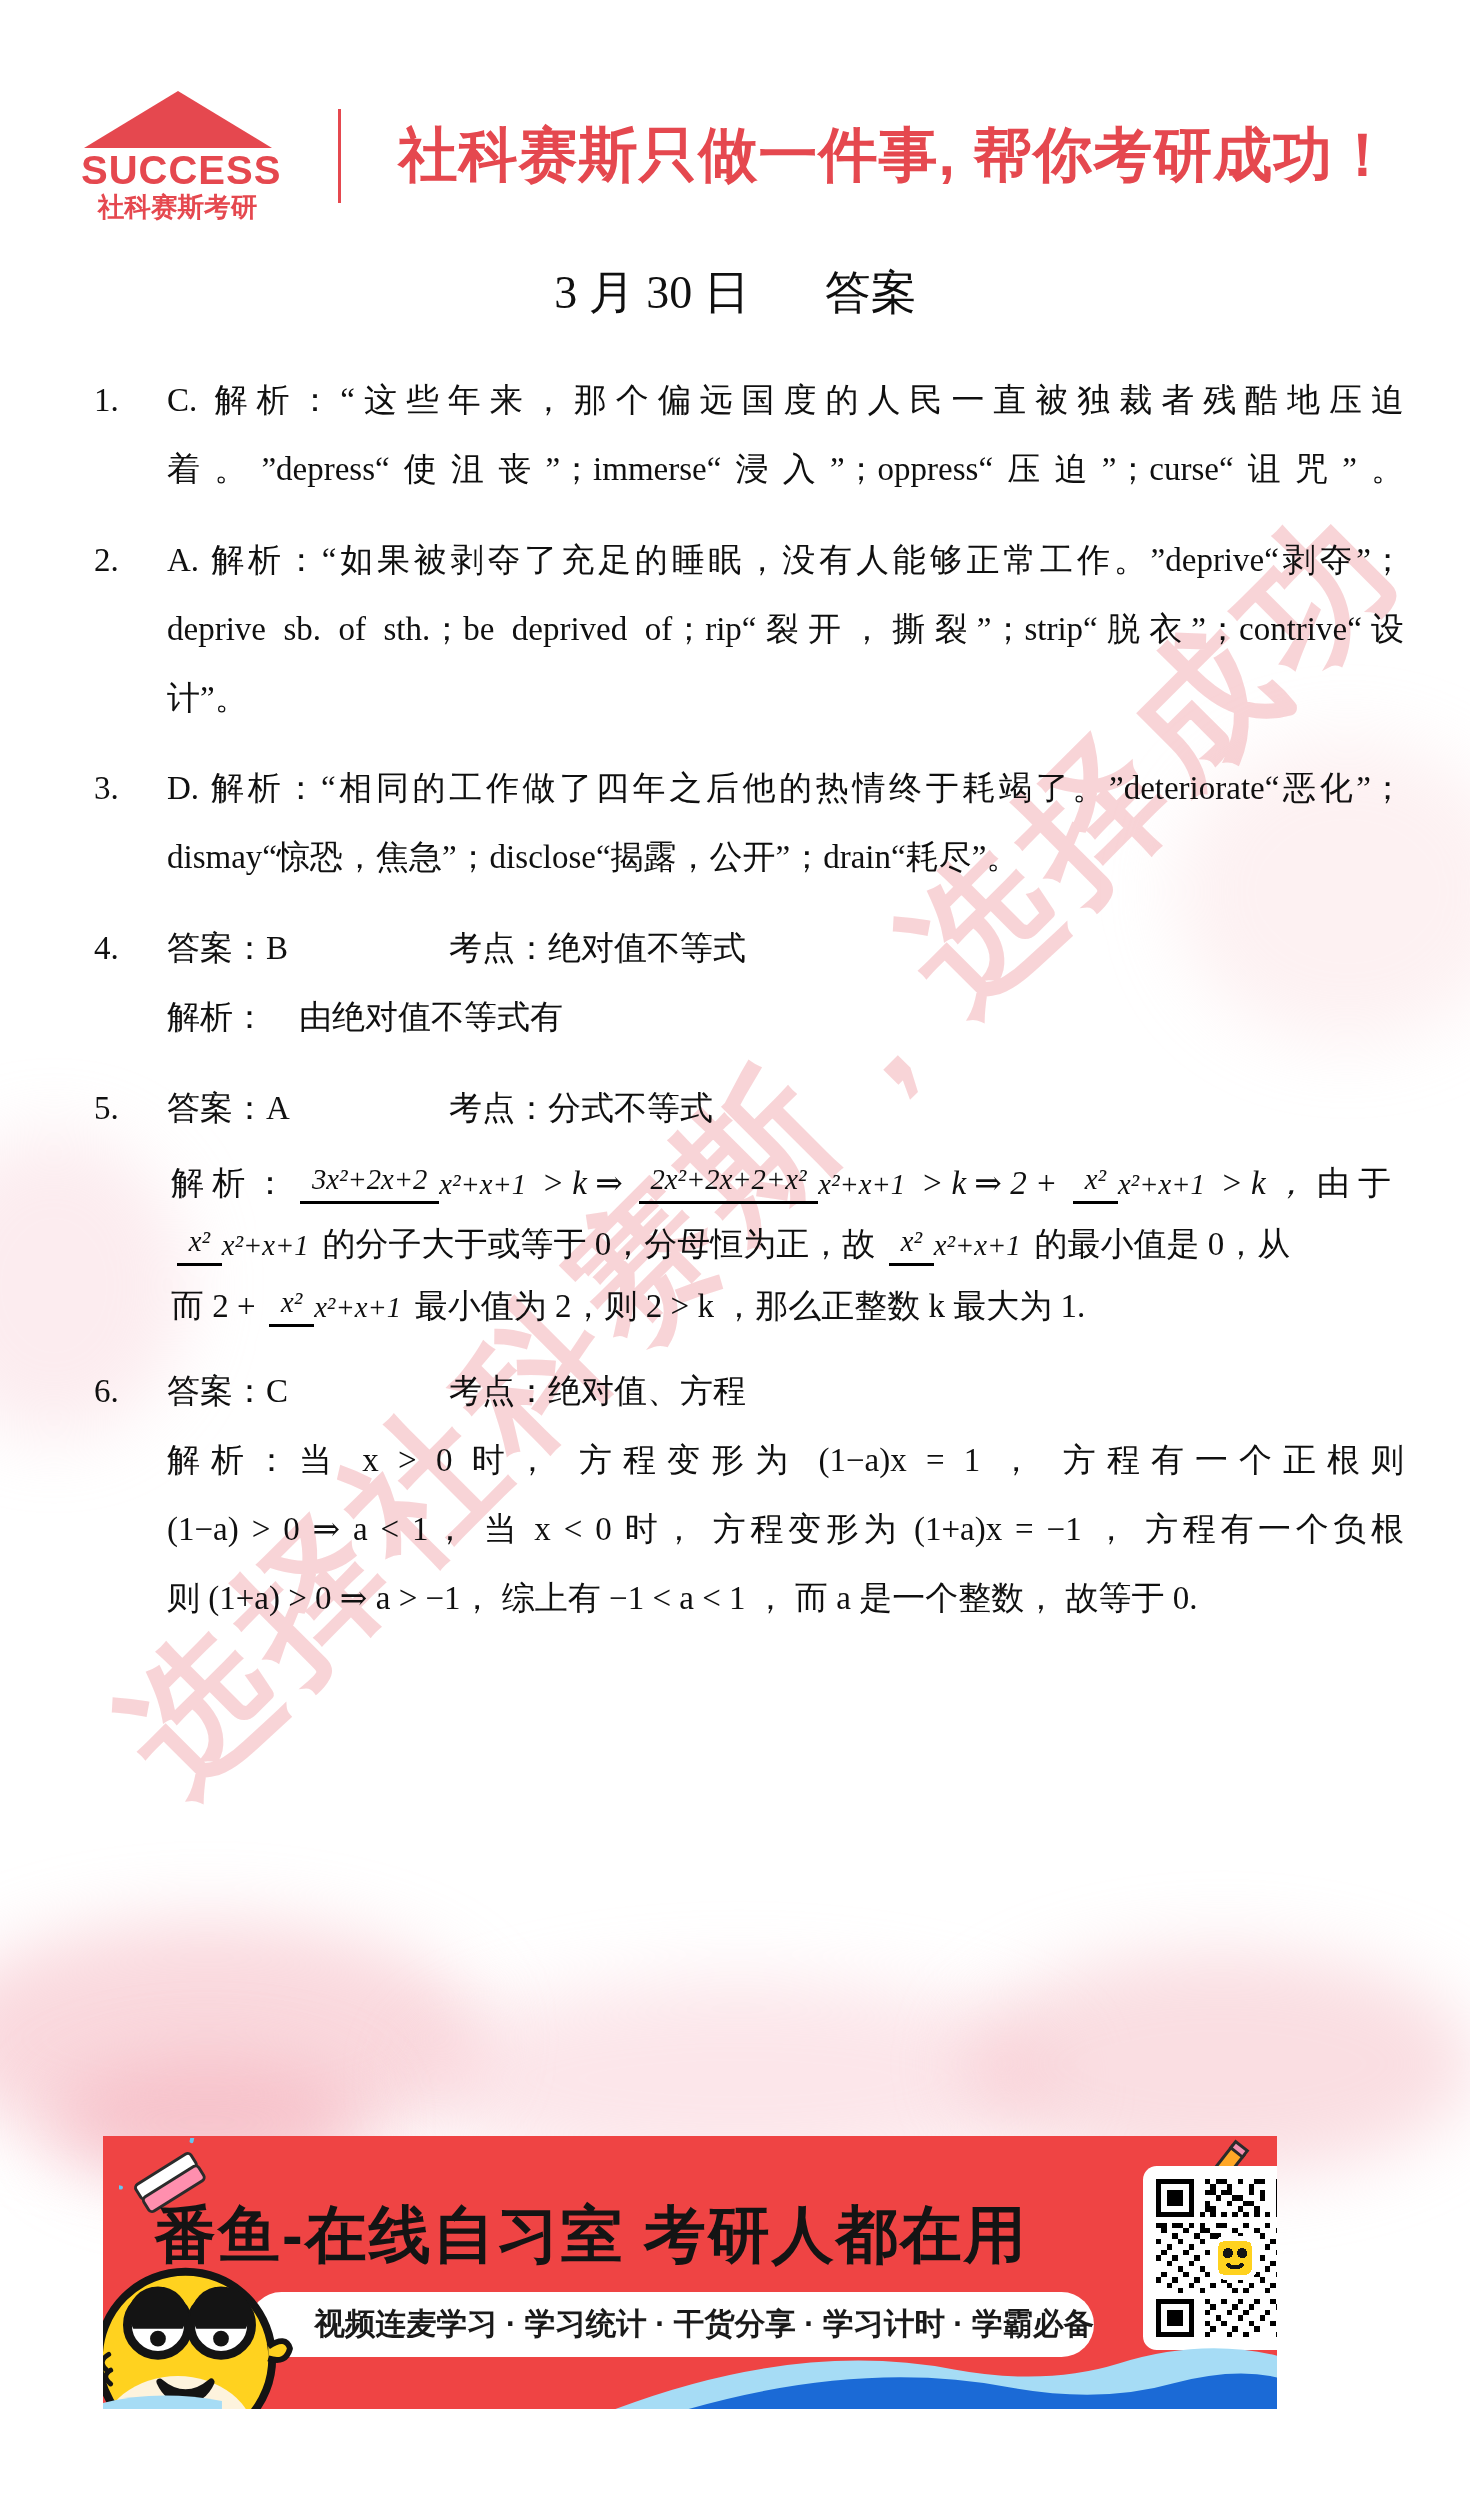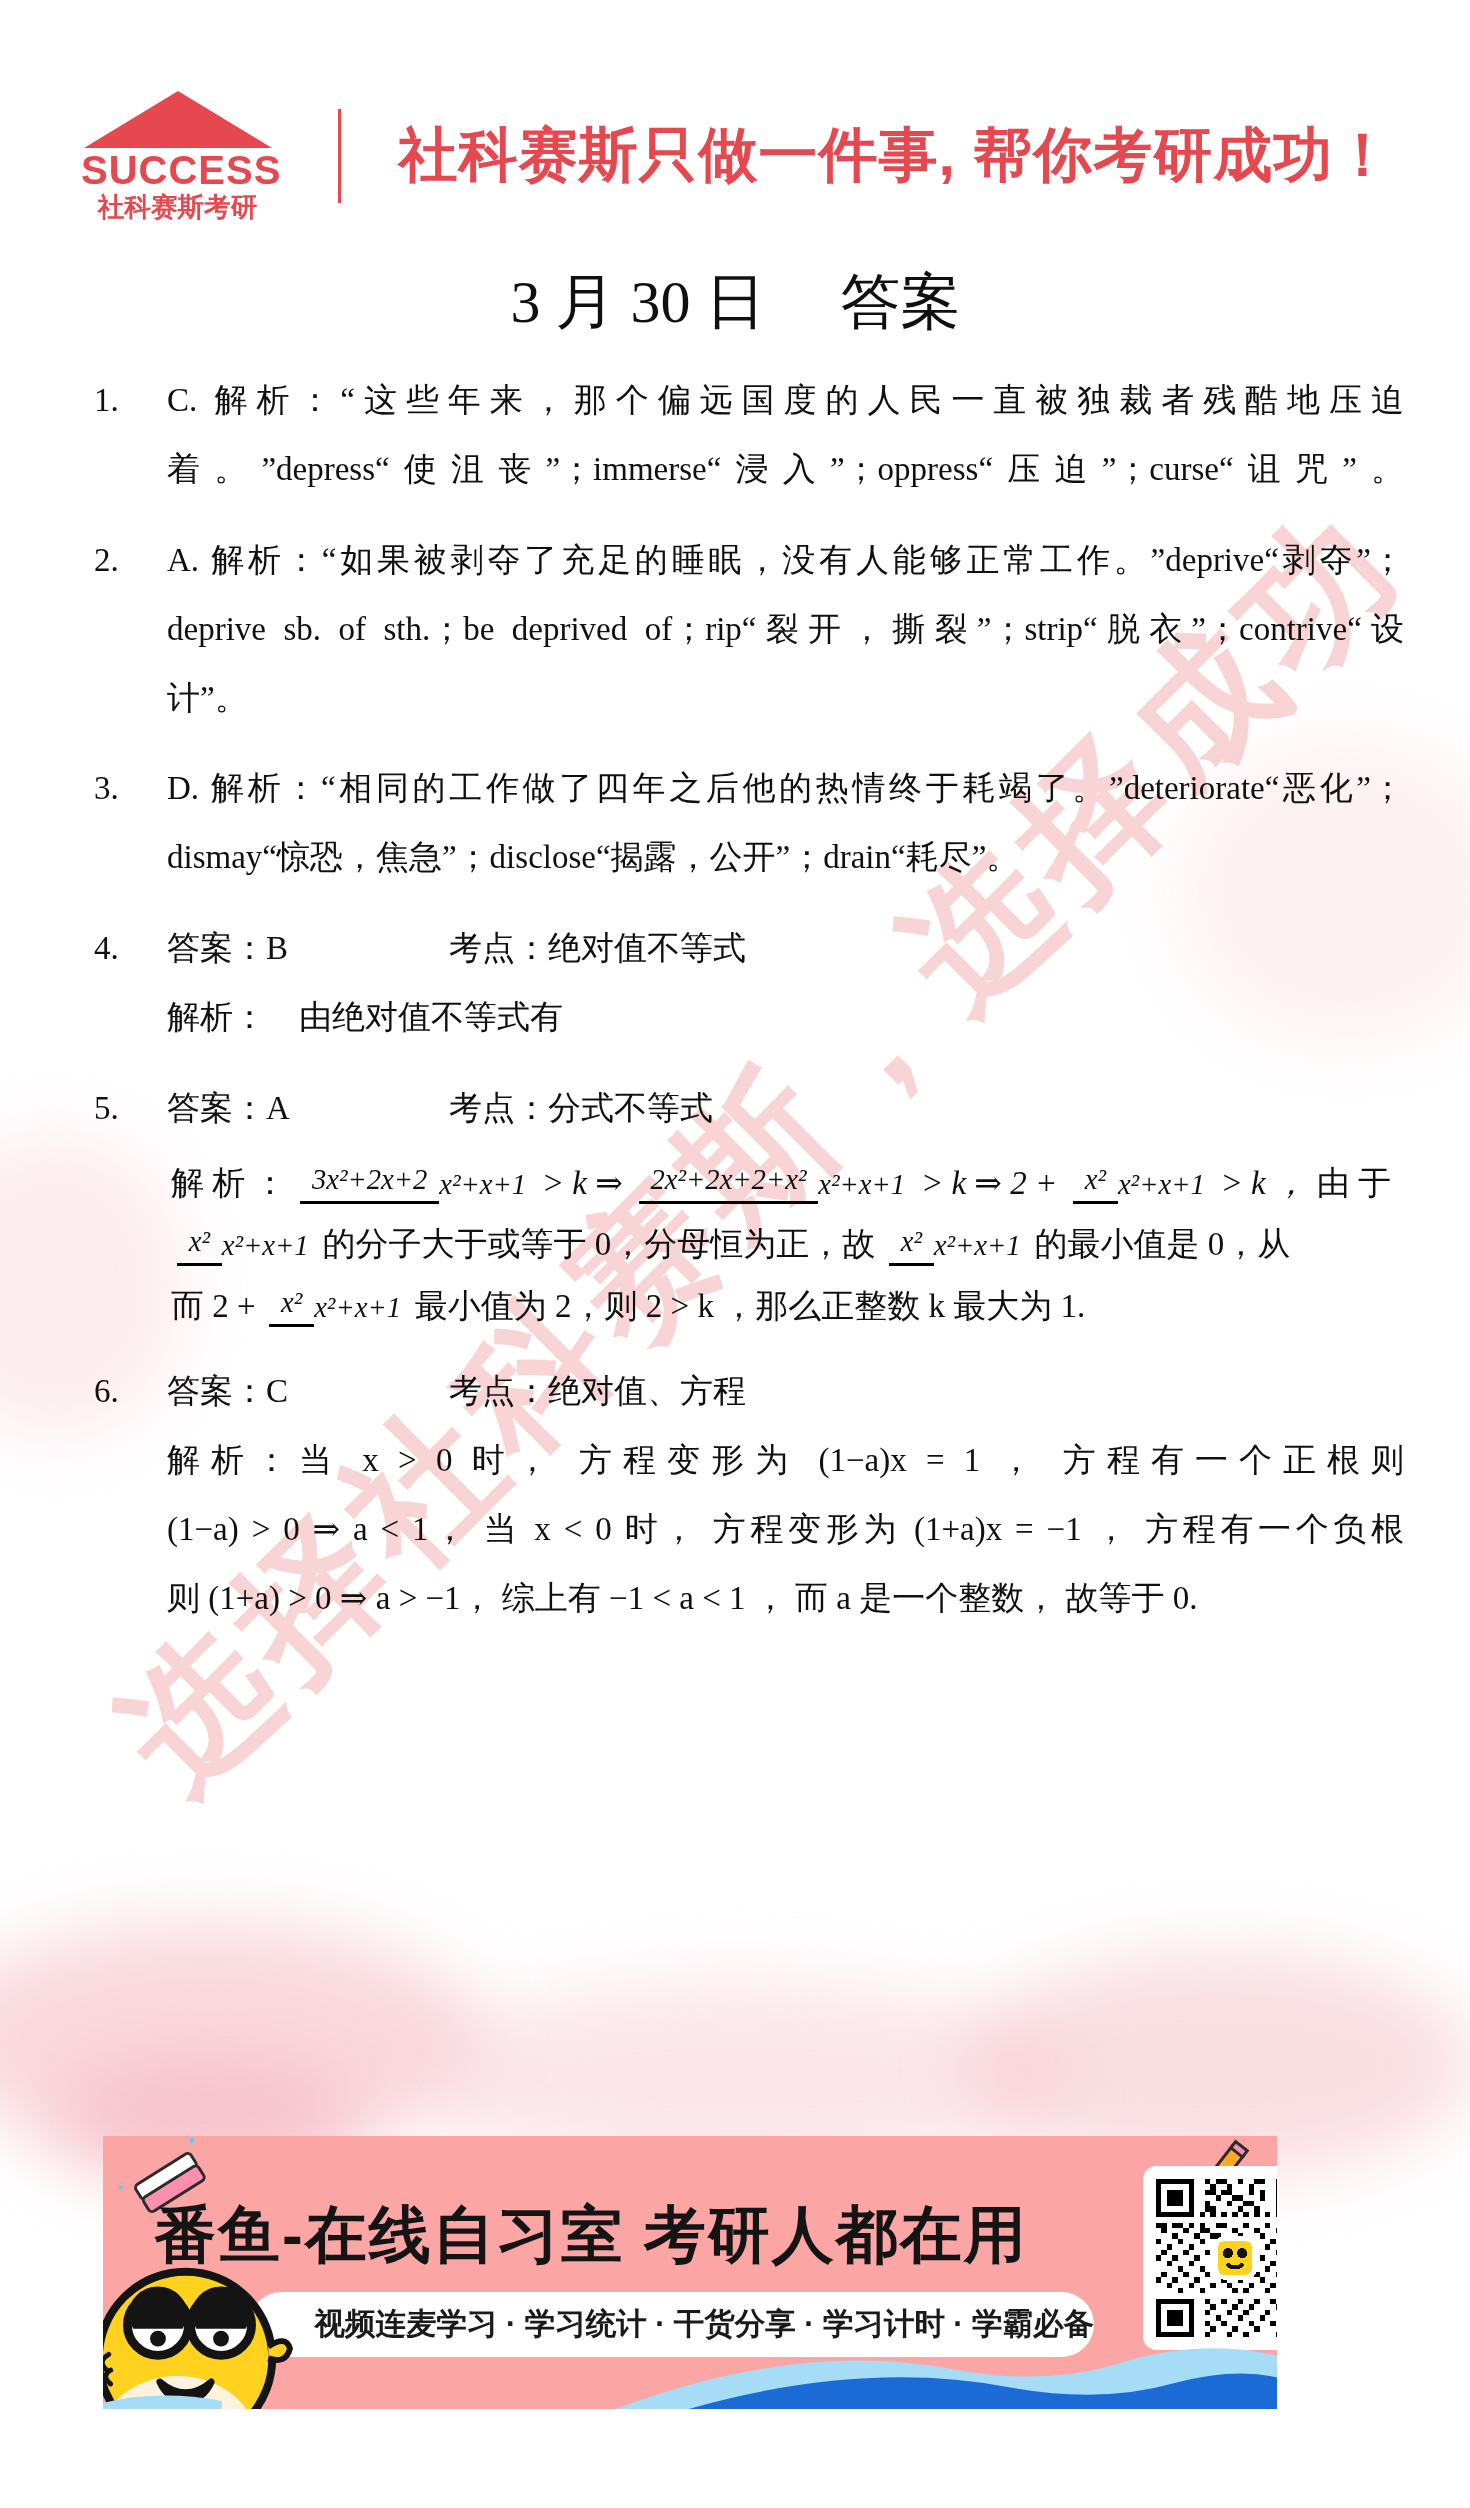--- a/index.html
+++ b/index.html
@@ -9,21 +9,21 @@
   
   .header{position:absolute;top:91px;left:81px;right:69px;display:flex;align-items:center;z-index:3;gap:44px;}
   .logo{width:193px;text-align:center;}
   .roof{margin:0 auto;width:0;height:0;border-left:94px solid transparent;border-right:94px solid transparent;border-bottom:57px solid #e5484f;}
   .brand{font-family:"Liberation Sans","DejaVu Sans",sans-serif;font-weight:800;font-size:40px;color:#e5484f;letter-spacing:1px;margin-top:2px;line-height:1;}
   .brand-sub{font-family:"Liberation Sans","DejaVu Sans",sans-serif;font-weight:700;font-size:26.6px;color:#e5484f;margin-top:3.9px;line-height:1;}
   .logo-divider{width:3px;height:94px;background:#e5484f;margin:0 13.8px 0 19.7px;}
   .slogan{font-family:"Liberation Sans","DejaVu Sans",sans-serif;font-weight:900;font-size:59px;color:#e5484f;white-space:nowrap;letter-spacing:1px;}
 
   
-  .title-row{position:absolute;top:262px;left:0;width:100%;text-align:center;font-size:60px;z-index:3;}
+  .title-row{position:absolute;top:262px;left:0;width:100%;text-align:center;font-size:46px;z-index:3;}
   .title-gap{display:inline-block;width:75px;}
 
   
   .watermark{position:absolute;left:148px;top:1665px;transform:rotate(-45deg);transform-origin:0 50%;
              font-size:146px;font-weight:700;letter-spacing:11.8px;color:rgba(238,152,160,.42);
              white-space:nowrap;z-index:1;pointer-events:none;}
   .blob{position:absolute;border-radius:50%;filter:blur(35px);z-index:0;pointer-events:none;}
   .b1{left:-69px;top:1921px;width:552px;height:236px;background:rgba(246,186,195,.55);}
   .b2{left:414px;top:1980px;width:650px;height:197px;background:rgba(248,200,208,.45);}
   .b3{left:965px;top:1950px;width:512px;height:227px;background:rgba(246,190,198,.50);}
@@ -41,21 +41,21 @@
   .answer-label{width:282px;flex:none;}
   .formula4{font-style:italic;font-size:35px;line-height:1.3;margin:15.8px 0 5.9px;}
   .mathline{display:flex;align-items:center;line-height:1.25;margin:19.7px 0 7.9px;flex-wrap:nowrap;}
   .frac{display:inline-flex;flex-direction:row;align-items:center;font-style:italic;font-size:28.6px;margin:0 9.9px;flex:none;}
   .frac .fn{padding:0 11.8px 3px;border-bottom:3px solid #000;white-space:nowrap;}
   .frac .fd{padding-top:3px;white-space:nowrap;}
   .mseg{font-style:italic;margin:0 5.9px;white-space:nowrap;}
   .cseg{margin:0 3.9px;white-space:nowrap;}
 
   
-  .banner{position:absolute;left:103px;top:2136px;width:1174px;height:273px;background:#fca5a5;
+  .banner{position:absolute;left:103px;top:2136px;width:1174px;height:273px;background:#ef4444;
           overflow:hidden;z-index:4;font-family:"Liberation Sans","DejaVu Sans",sans-serif;}
   .banner-title{position:absolute;left:51px;top:57px;font-size:62px;font-weight:900;color:#141414;letter-spacing:2px;white-space:nowrap;}
   .pill{position:absolute;left:146px;top:156px;width:845px;height:65px;background:#fff;border-radius:35px;
         display:flex;align-items:center;justify-content:flex-end;font-size:30.5px;font-weight:700;color:#1a1a1a;white-space:nowrap;}
   .eraser{position:absolute;left:15.8px;top:2px;}
   .pencil{position:absolute;right:19.7px;top:0px;}
   .fish{position:absolute;left:-27.6px;top:116px;}
   .qr-panel{position:absolute;left:1040px;top:29.6px;width:184px;height:184px;background:#fff;border-radius:13.8px;
             display:flex;align-items:center;justify-content:center;}
   .qr-label{position:absolute;left:1040px;top:221px;width:184px;text-align:center;font-size:32.5px;font-weight:800;color:#111;}

